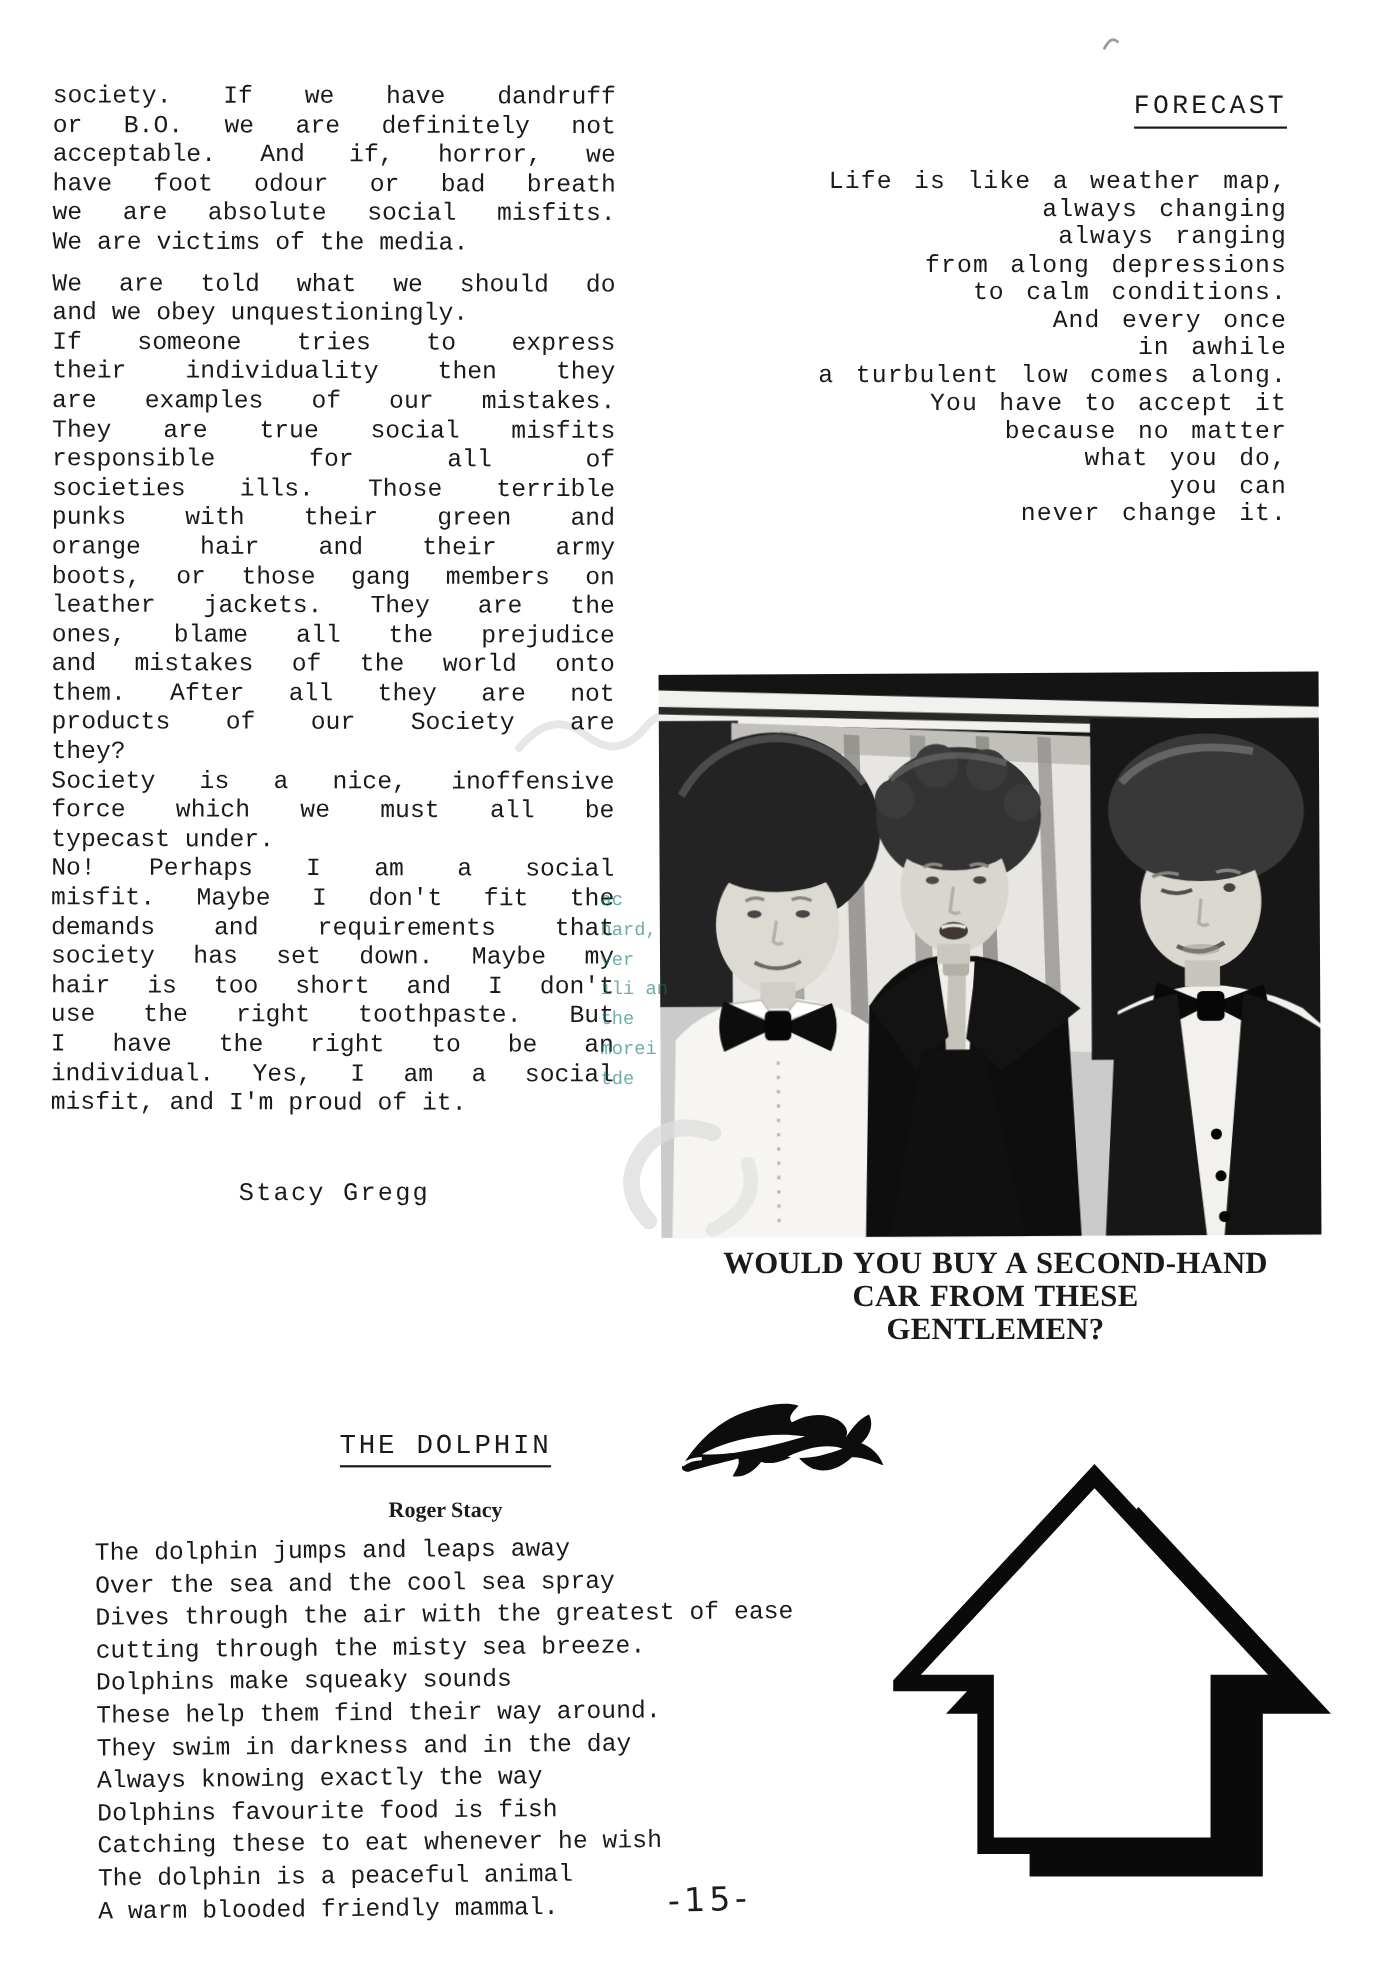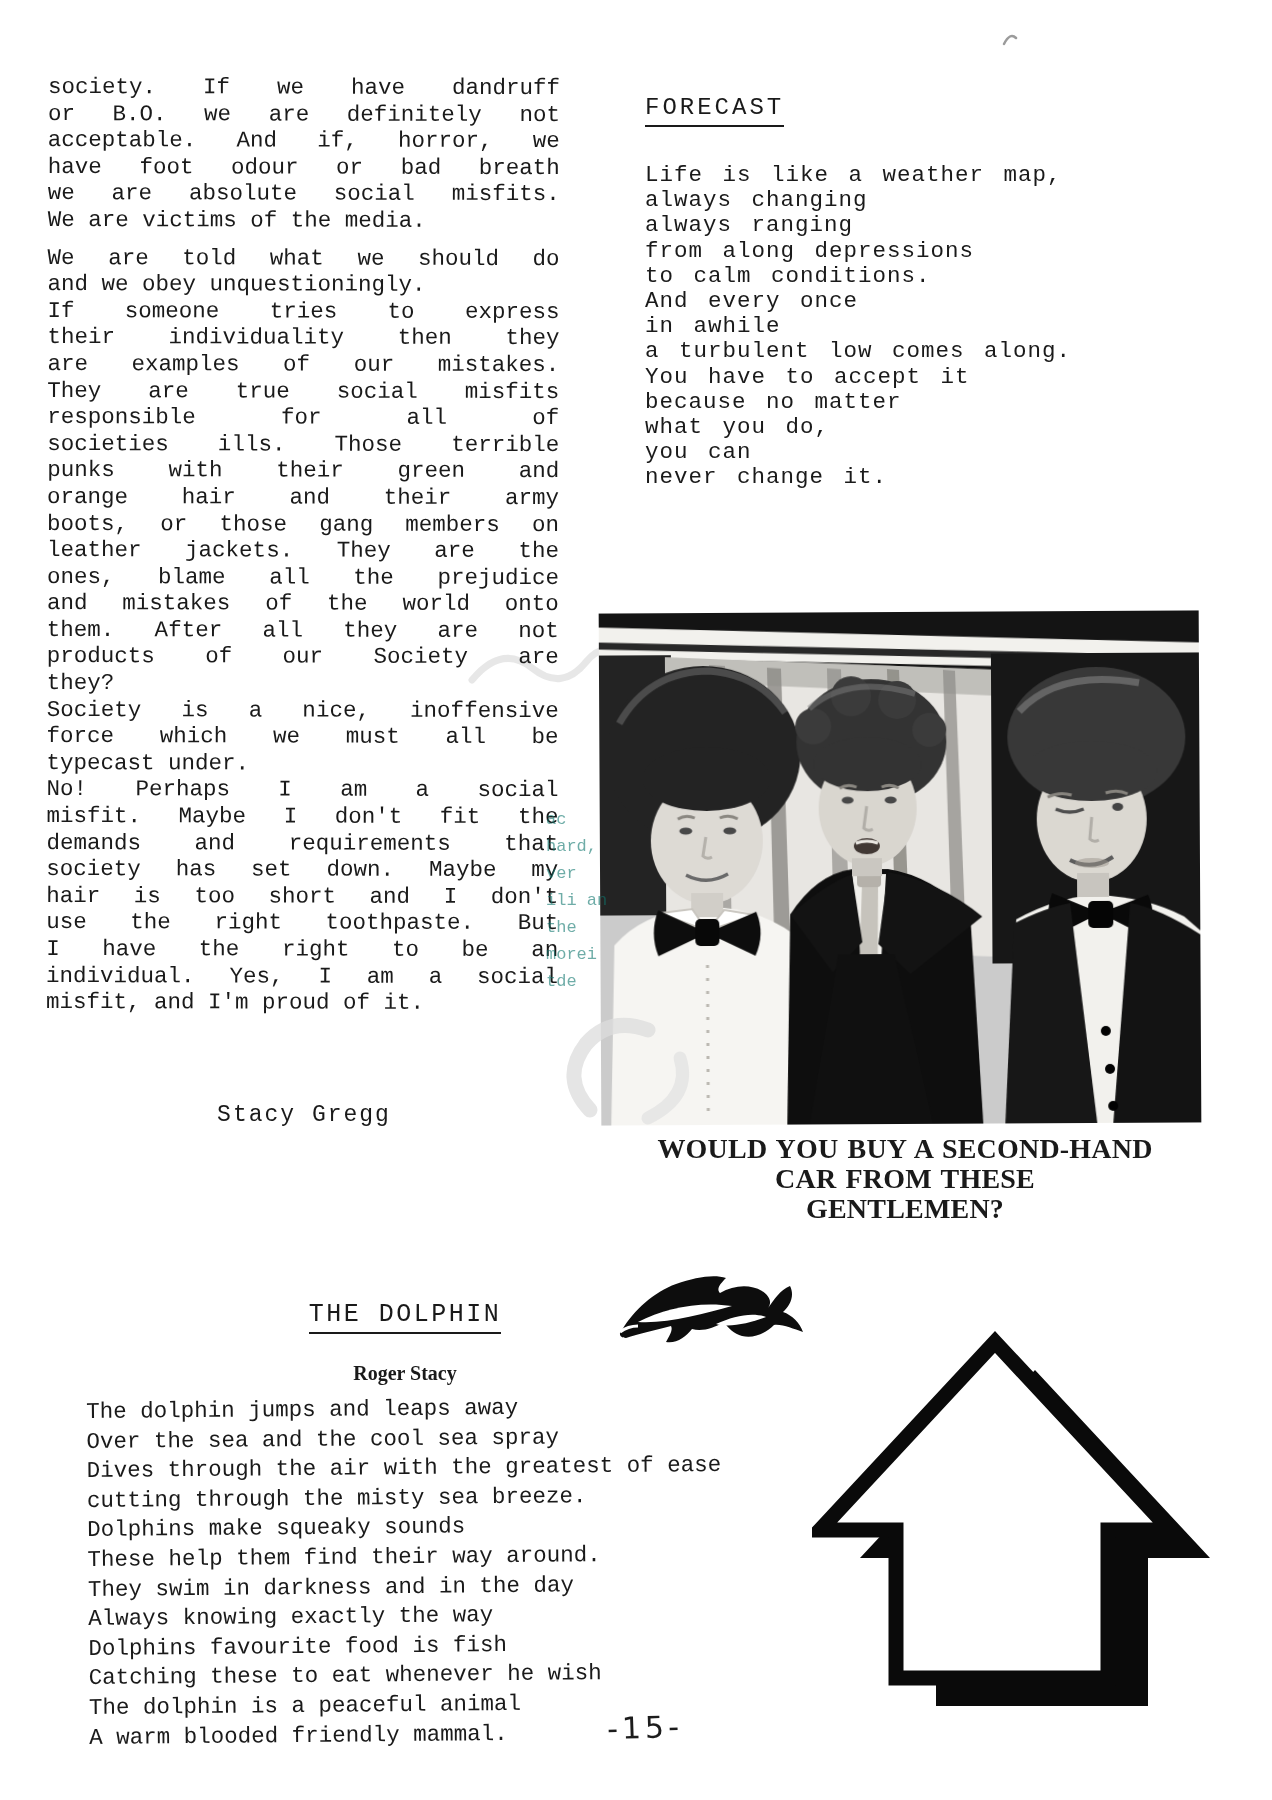--- a/index.html
+++ b/index.html
@@ -7,23 +7,23 @@
         font-family:"Liberation Mono","DejaVu Sans Mono",monospace;color:#1a1a1a;overflow:hidden;}
 
   
   .line{white-space:normal;}
   .just{text-align:justify;text-align-last:justify;}
   .gap{margin-bottom:11px;}
 
   .essay{position:absolute;left:48px;top:74px;width:512px;font-size:22.5px;line-height:26.6px;
          transform:rotate(0.12deg);transform-origin:left top;}
   .essay-author{position:absolute;left:48px;top:1072px;width:512px;text-align:center;
-                font-size:23px;letter-spacing:2px;margin-top:30px;}
-
-  .forecast{position:absolute;left:645px;top:94px;width:525px;text-align:left;}
+                font-size:23px;letter-spacing:2px;}
+
+  .forecast{position:absolute;left:645px;top:84px;width:525px;text-align:right;}
   .forecast-title{display:inline-block;font-size:24px;font-weight:normal;letter-spacing:3px;margin:0;
                   border-bottom:2.5px solid #1a1a1a;padding-bottom:4px;}
   .forecast-lines{margin-top:36px;font-size:22.5px;line-height:25.2px;word-spacing:5px;letter-spacing:1px;}
 
   .photo{position:absolute;left:600px;top:612px;width:600px;height:512px;margin:0;
          transform:rotate(-0.3deg);z-index:1;}
   .photo svg{width:100%;height:100%;display:block;filter:blur(0.5px) contrast(1.03);}
 
   .caption{position:absolute;left:640px;top:1134px;width:530px;text-align:center;
            font-family:"Liberation Serif","DejaVu Serif",serif;font-weight:bold;

